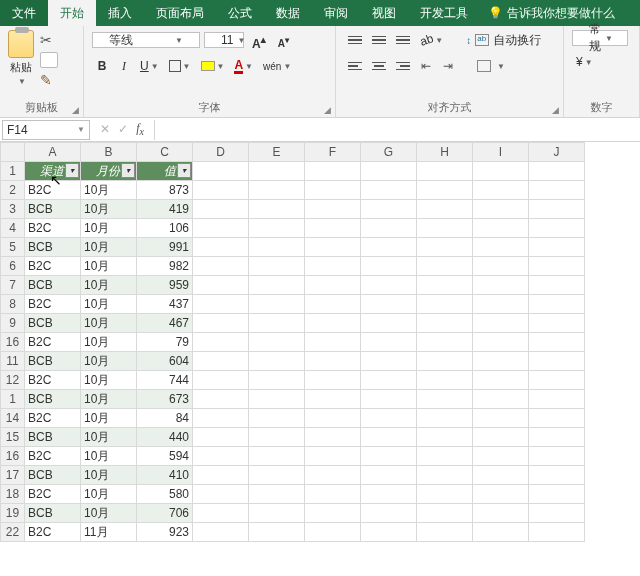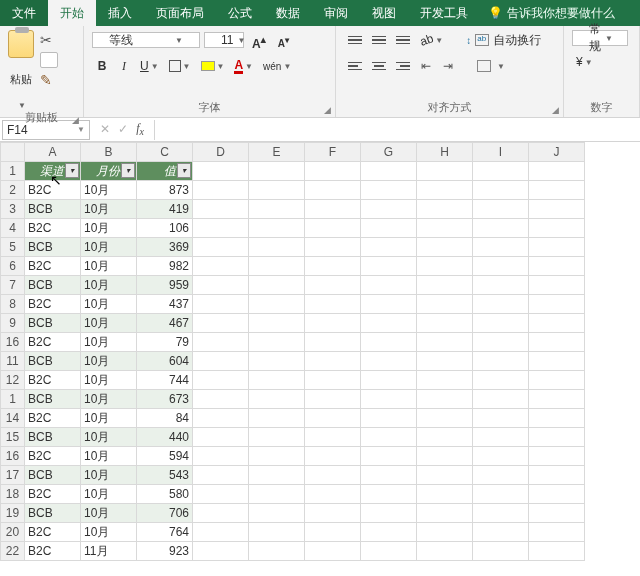--- a/index.html
+++ b/index.html
@@ -14,21 +14,21 @@
   .bulb { font-size: 12px; }
 
   
   .ribbon { display: flex; height: 92px; background: #f3f3f3; border-bottom: 1px solid #d4d4d4; }
   .group { border-right: 1px solid #d9d9d9; padding: 4px 8px 0 8px; display: flex; flex-direction: column; justify-content: space-between; }
   .group-label { text-align: center; color: #666; font-size: 11px; padding-bottom: 2px; position: relative; }
   .dialog-launcher { position: absolute; right: -4px; bottom: 2px; font-size: 9px; color: #888; cursor: pointer; }
 
   
   .clip-body { display: flex; gap: 6px; }
-  .paste-big { display: flex; flex-direction: column; align-items: center; gap: 14px; cursor: pointer; }
+  .paste-big { display: flex; flex-direction: column; align-items: center; gap: 2px; cursor: pointer; }
   .paste-icon { width: 26px; height: 28px; border: 1px solid #c8a24f; background: linear-gradient(#ffe9a6,#fcd97a); border-radius: 3px; position: relative; }
   .paste-icon::before { content:""; position:absolute; top:-4px; left:6px; width:14px; height:6px; background:#b0b0b0; border-radius:2px; }
   .paste-label { font-size: 11px; }
   .clip-side { display:flex; flex-direction:column; gap:4px; padding-top:2px; }
   .small-ico { width:18px; height:16px; border:1px solid #bbb; background:#fff; border-radius:2px; cursor:pointer; }
   .scissors { border:none; background:none; font-size:14px; color:#555; }
   .brush { border:none; background:none; font-size:14px; color:#8a5a2a; }
 
   
   .font-body { display:flex; flex-direction:column; gap:6px; }
@@ -351,21 +351,21 @@
           <td></td>
           <td></td>
           <td></td>
           <td></td>
           <td></td>
         </tr>
         <tr>
           <th class="rowhdr">5</th>
           <td class="txt band">BCB</td>
           <td class="txt band">10月</td>
-          <td class="num band">369</td>
+          <td class="num band">991</td>
           <td></td>
           <td></td>
           <td></td>
           <td></td>
           <td></td>
           <td></td>
           <td></td>
         </tr>
         <tr>
           <th class="rowhdr">6</th>
@@ -507,21 +507,21 @@
           <td></td>
           <td></td>
           <td></td>
           <td></td>
           <td></td>
         </tr>
         <tr>
           <th class="rowhdr">17</th>
           <td class="txt band">BCB</td>
           <td class="txt band">10月</td>
-          <td class="num band">543</td>
+          <td class="num band">410</td>
           <td></td>
           <td></td>
           <td></td>
           <td></td>
           <td></td>
           <td></td>
           <td></td>
         </tr>
         <tr>
           <th class="rowhdr">18</th>
@@ -534,33 +534,20 @@
           <td></td>
           <td></td>
           <td></td>
           <td></td>
         </tr>
         <tr>
           <th class="rowhdr">19</th>
           <td class="txt band">BCB</td>
           <td class="txt band">10月</td>
           <td class="num band">706</td>
-          <td></td>
-          <td></td>
-          <td></td>
-          <td></td>
-          <td></td>
-          <td></td>
-          <td></td>
-        </tr>
-        <tr>
-          <th class="rowhdr">20</th>
-          <td class="txt">B2C</td>
-          <td class="txt">10月</td>
-          <td class="num">764</td>
           <td></td>
           <td></td>
           <td></td>
           <td></td>
           <td></td>
           <td></td>
           <td></td>
         </tr>
         <tr>
           <th class="rowhdr">22</th>

